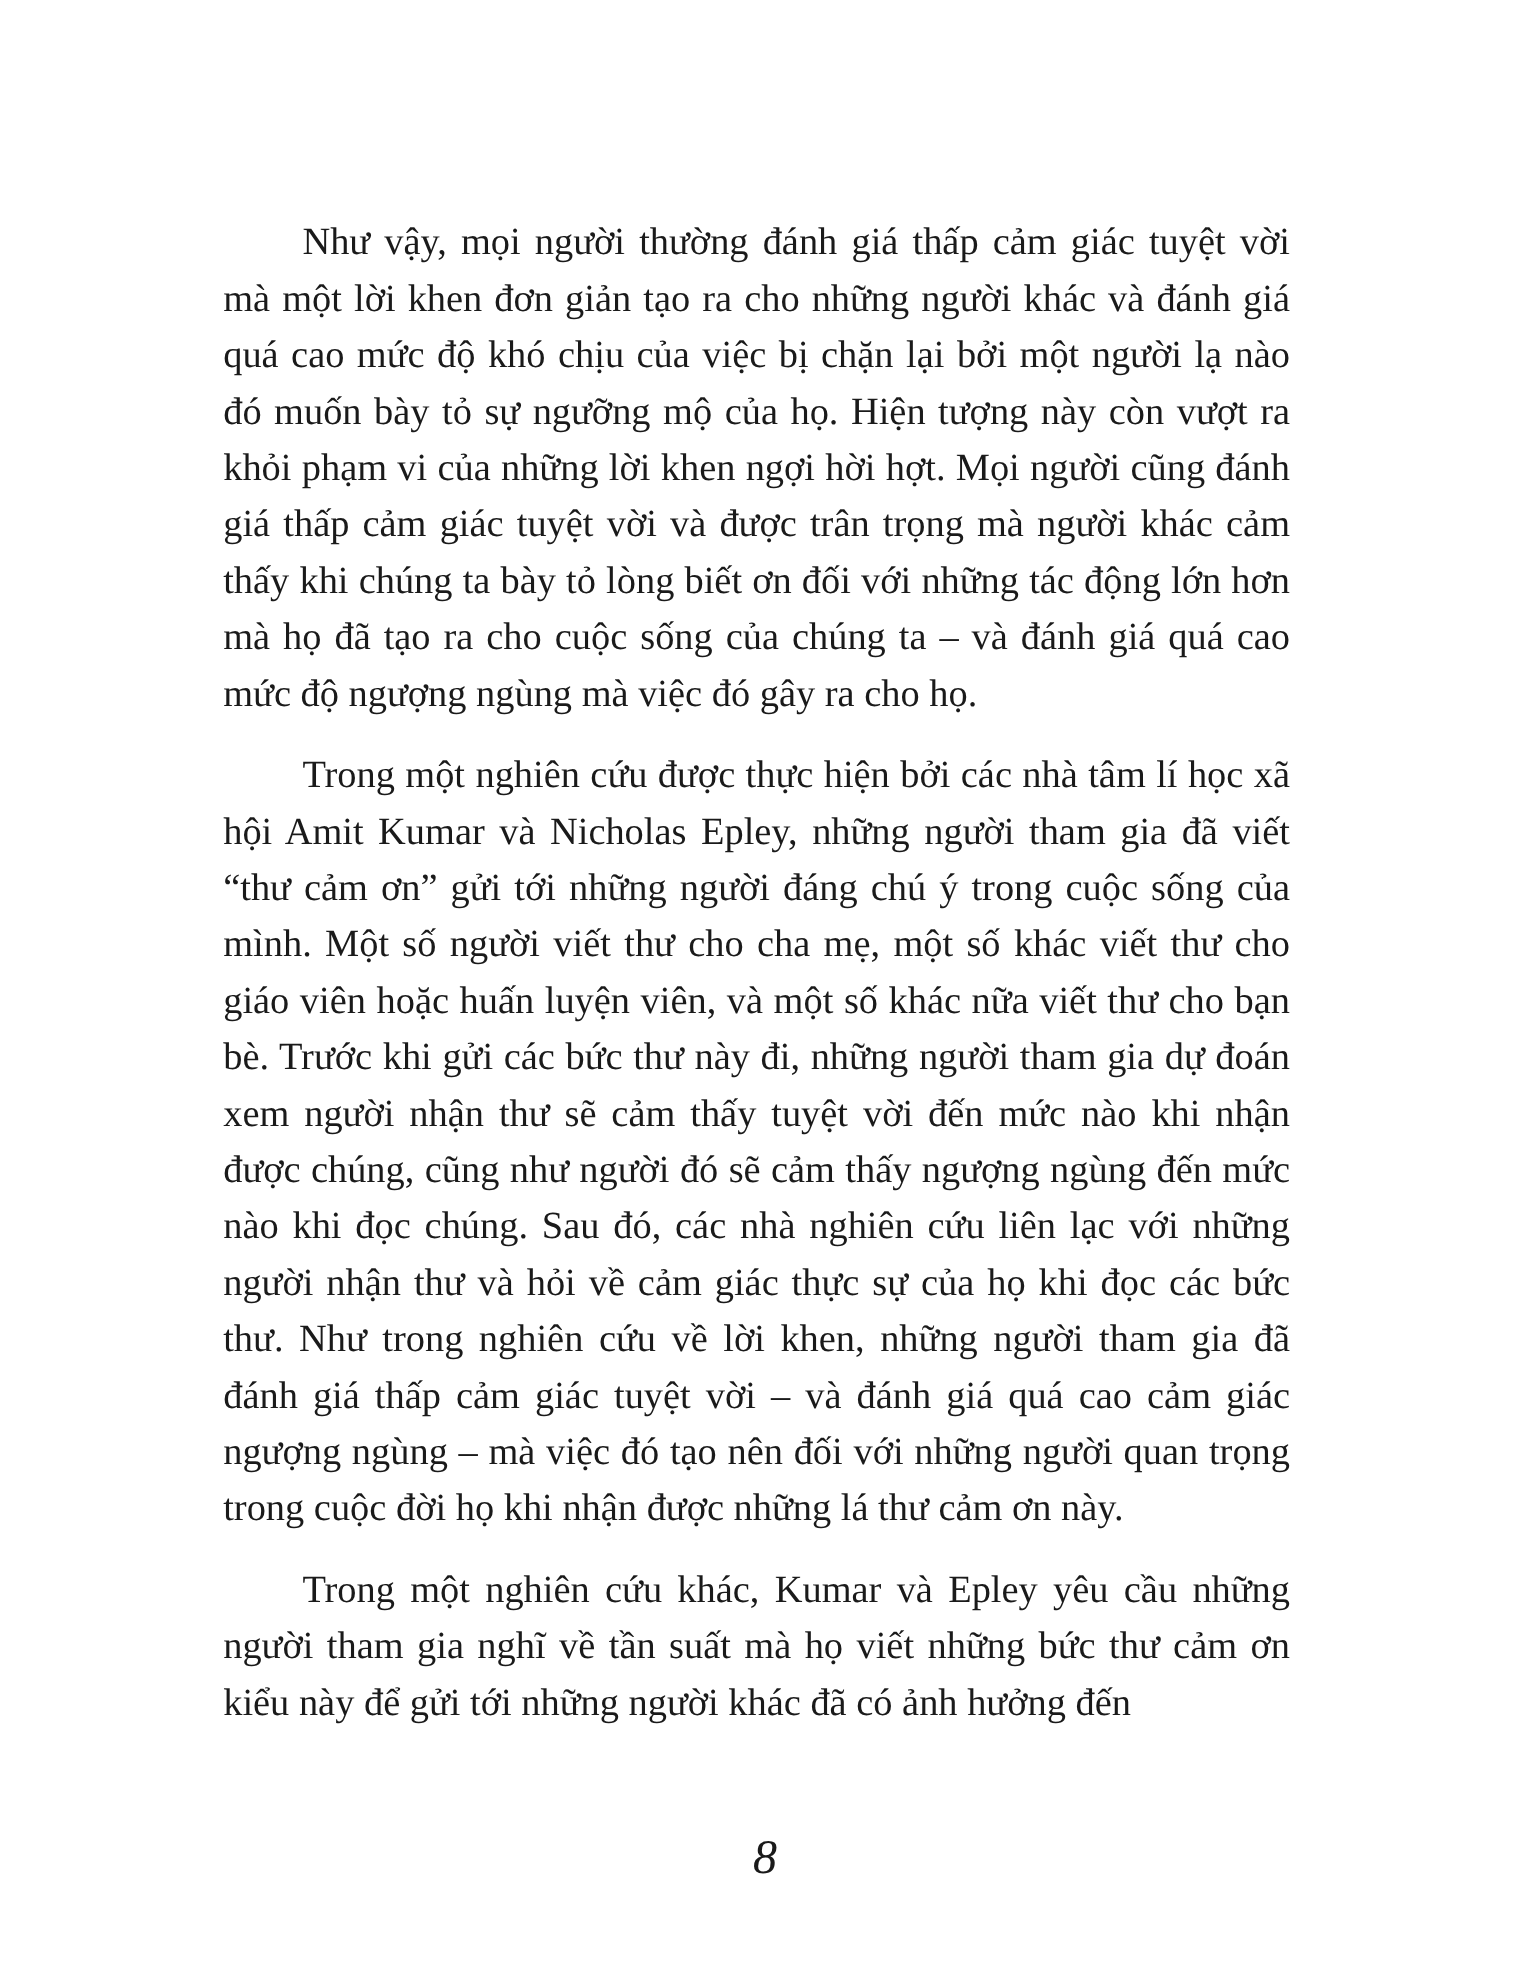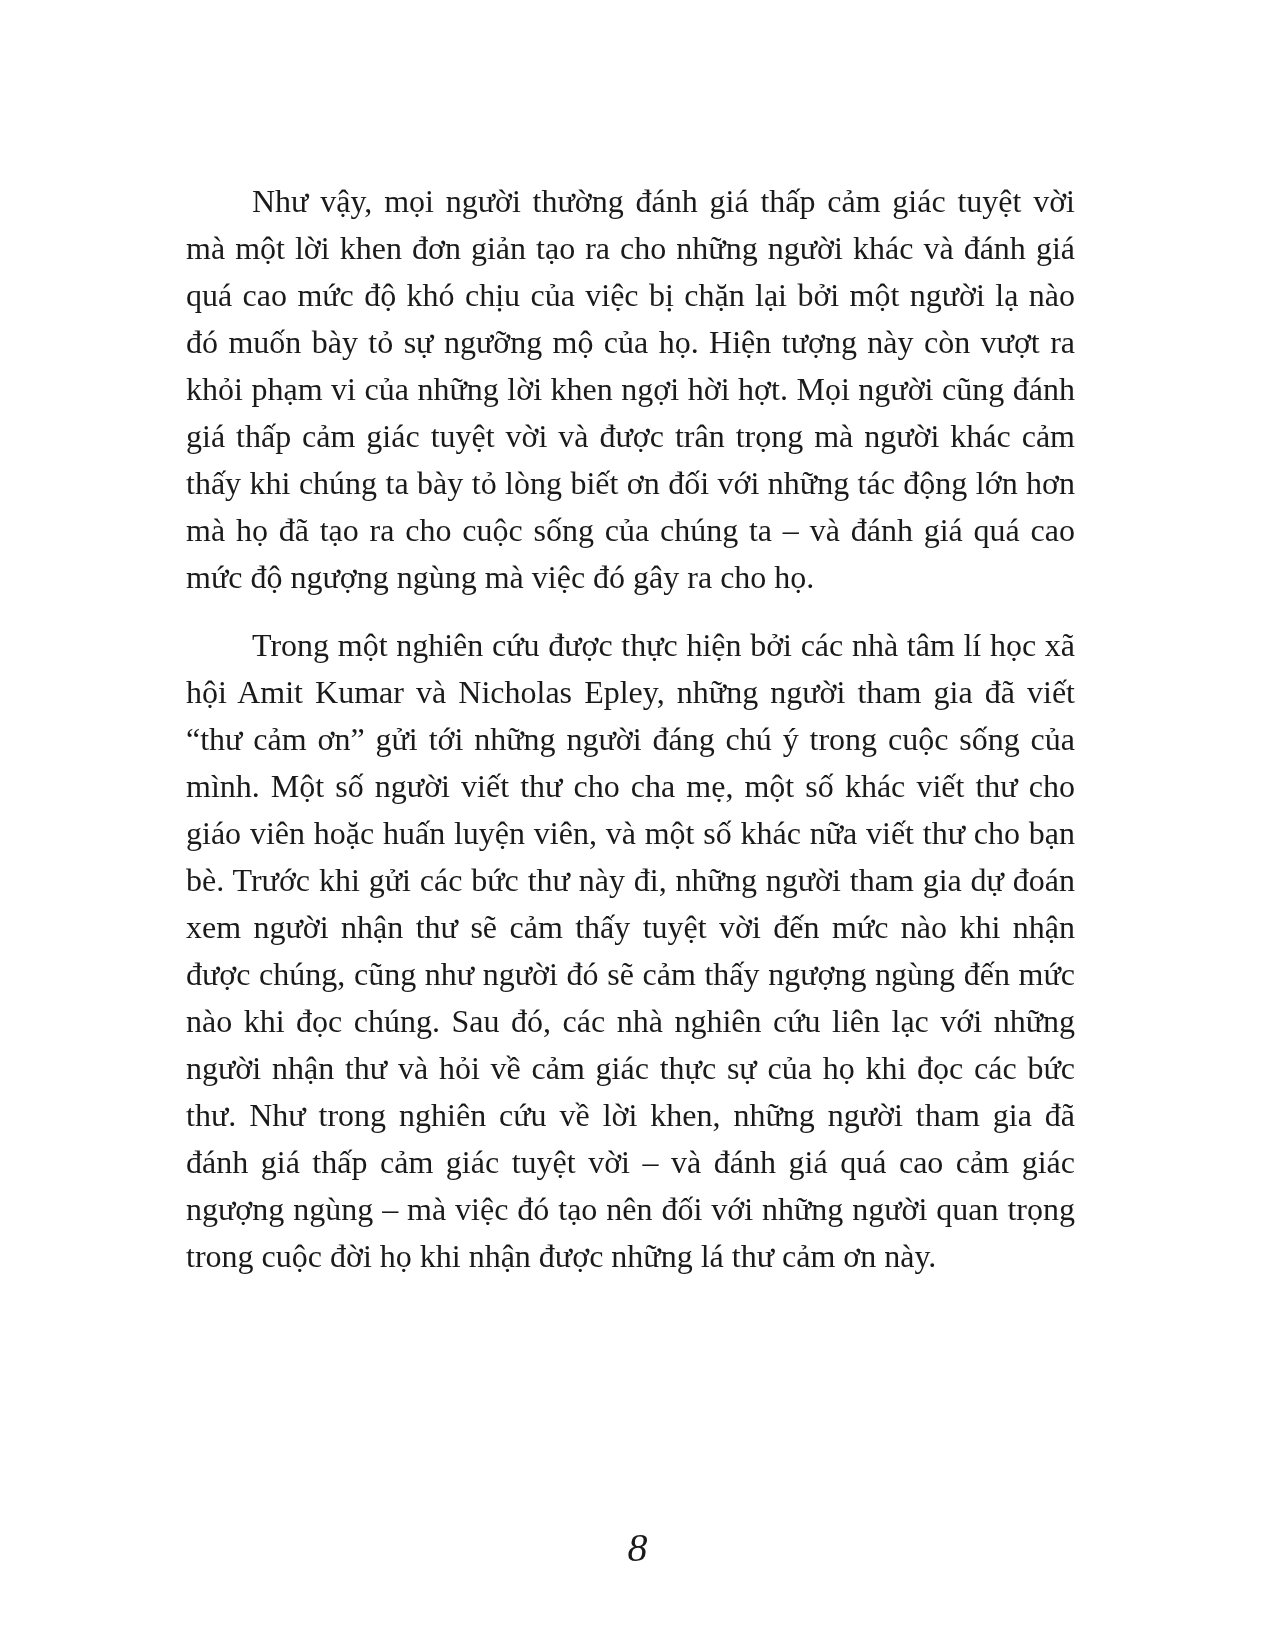--- a/index.html
+++ b/index.html
@@ -42,15 +42,16 @@
     color: #1a1a1a;
   }
 </style>
 </head>
 <body>
 
 <div class="page">
   <div class="text-block">
     <p>Như vậy, mọi người thường đánh giá thấp cảm giác tuyệt vời mà một lời khen đơn giản tạo ra cho những người khác và đánh giá quá cao mức độ khó chịu của việc bị chặn lại bởi một người lạ nào đó muốn bày tỏ sự ngưỡng mộ của họ. Hiện tượng này còn vượt ra khỏi phạm vi của những lời khen ngợi hời hợt. Mọi người cũng đánh giá thấp cảm giác tuyệt vời và được trân trọng mà người khác cảm thấy khi chúng ta bày tỏ lòng biết ơn đối với những tác động lớn hơn mà họ đã tạo ra cho cuộc sống của chúng ta – và đánh giá quá cao mức độ ngượng ngùng mà việc đó gây ra cho họ.</p>
     <p>Trong một nghiên cứu được thực hiện bởi các nhà tâm lí học xã hội Amit Kumar và Nicholas Epley, những người tham gia đã viết “thư cảm ơn” gửi tới những người đáng chú ý trong cuộc sống của mình. Một số người viết thư cho cha mẹ, một số khác viết thư cho giáo viên hoặc huấn luyện viên, và một số khác nữa viết thư cho bạn bè. Trước khi gửi các bức thư này đi, những người tham gia dự đoán xem người nhận thư sẽ cảm thấy tuyệt vời đến mức nào khi nhận được chúng, cũng như người đó sẽ cảm thấy ngượng ngùng đến mức nào khi đọc chúng. Sau đó, các nhà nghiên cứu liên lạc với những người nhận thư và hỏi về cảm giác thực sự của họ khi đọc các bức thư. Như trong nghiên cứu về lời khen, những người tham gia đã đánh giá thấp cảm giác tuyệt vời – và đánh giá quá cao cảm giác ngượng ngùng – mà việc đó tạo nên đối với những người quan trọng trong cuộc đời họ khi nhận được những lá thư cảm ơn này.</p>
+    <p>Trong một nghiên cứu khác, Kumar và Epley yêu cầu những người tham gia nghĩ về tần suất mà họ viết những bức thư cảm ơn kiểu này để gửi tới những người khác đã có ảnh hưởng đến</p>
   </div>
   <div class="page-number">8</div>
 </div>
 
 </body></html>

